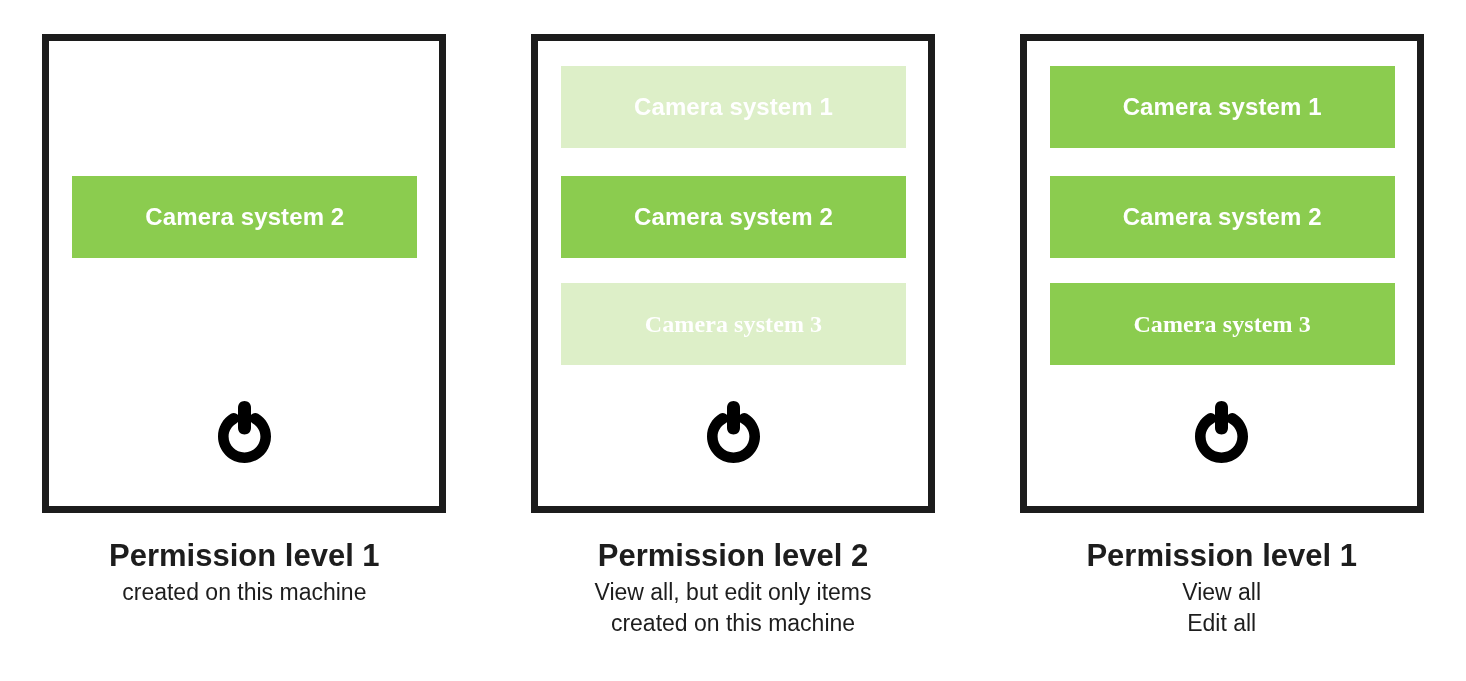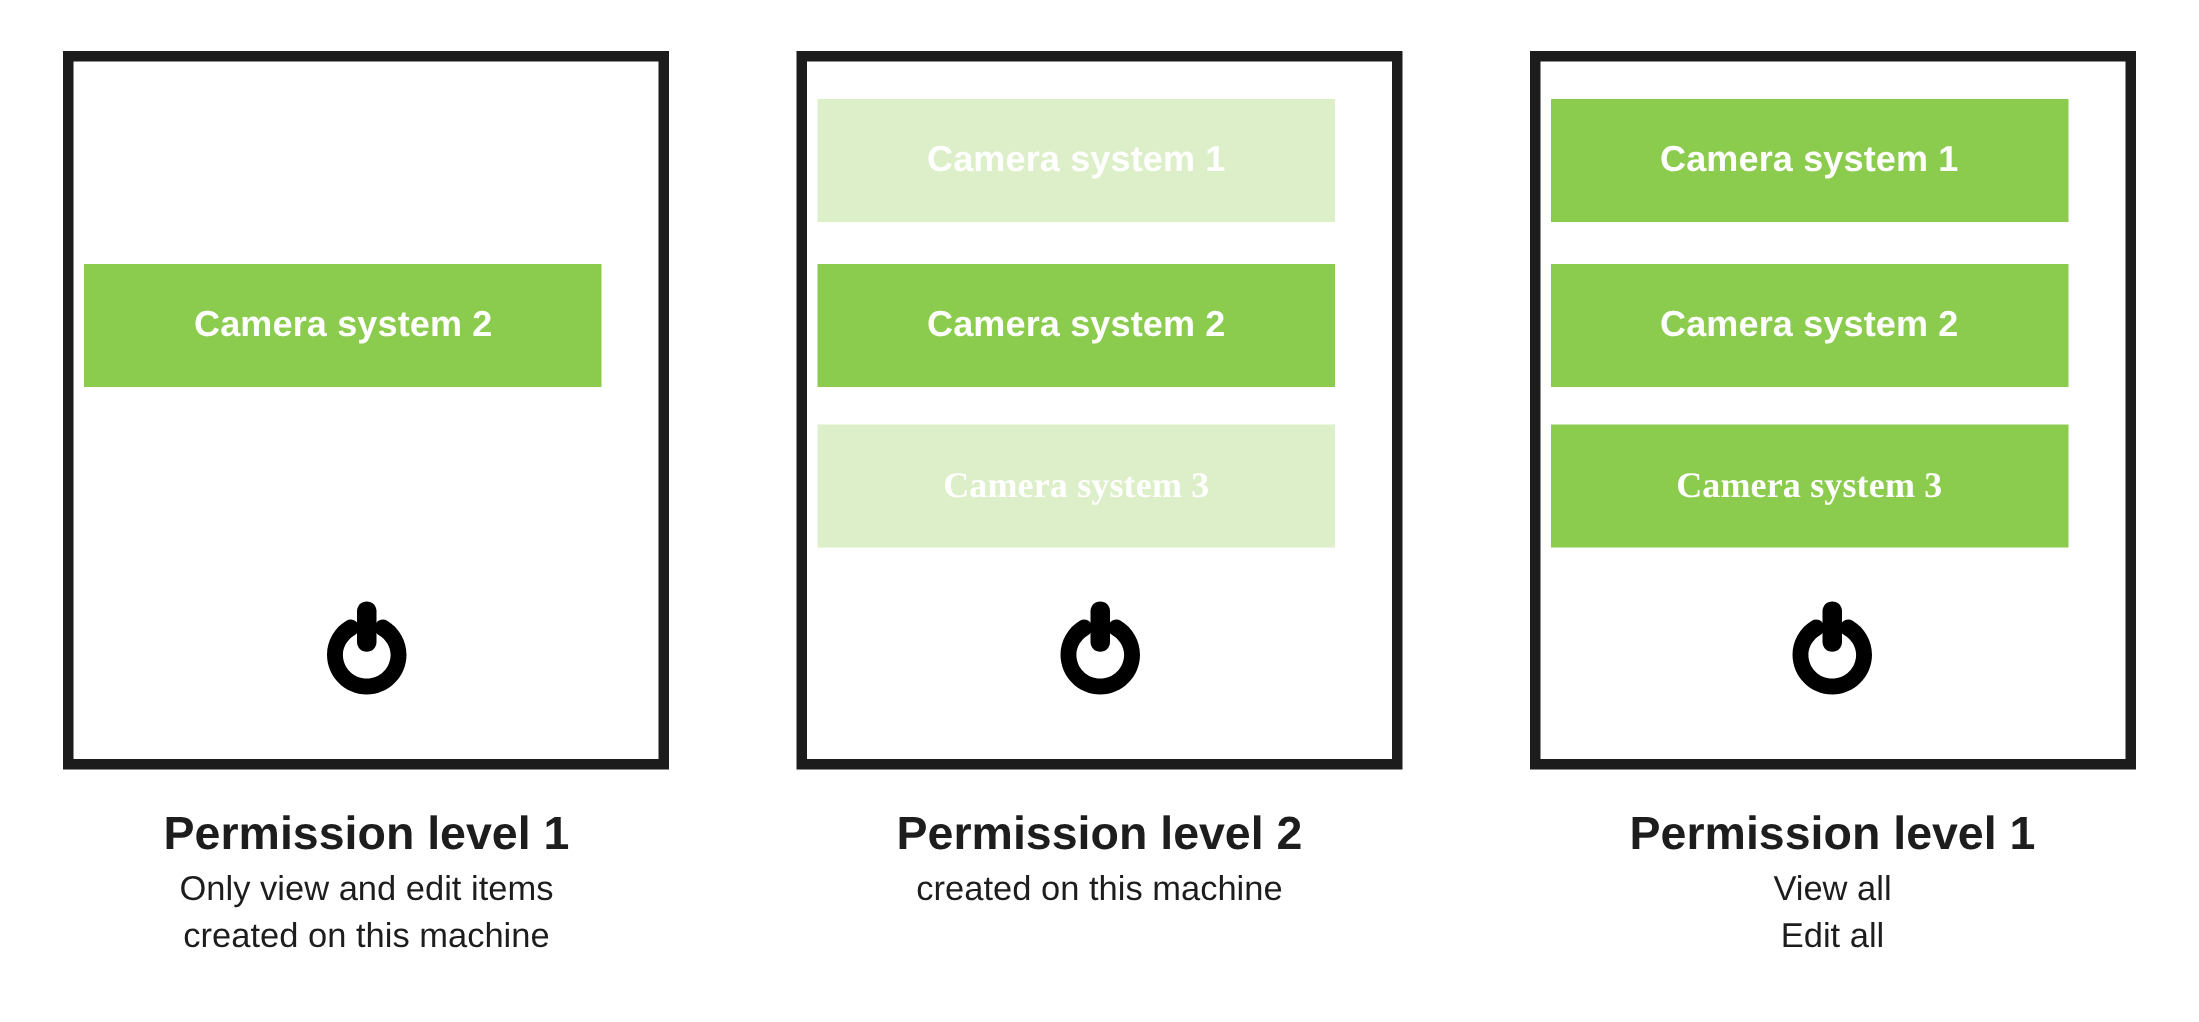--- a/index.html
+++ b/index.html
@@ -49,21 +49,21 @@
   }
 
   .slots {
     position: relative;
     width: 100%;
     height: 330px;
   }
 
   .slot {
     position: absolute;
-    left: 7px;
+    left: 23px;
     width: 345px;
     height: 82px;
     display: flex;
     align-items: center;
     justify-content: center;
   }
   .slot.s1 { top: 25px; }
   .slot.s2 { top: 135px; }
   .slot.s3 { top: 242px; font-family: Liberation Serif, serif; }
 
@@ -164,21 +164,20 @@
                    C17.6 27.3 14.6 32.2 14.6 37.5 C14.6 46.3 21.7 53.4 30.5 53.4
                    C39.3 53.4 46.4 46.3 46.4 37.5 C46.4 32.2 43.4 27.3 38.4 24.3
                    C35.8 22.7 34.9 19.3 36.5 16.7 C38.1 14.1 41.5 13.2 44.1 14.8
                    C52.1 19.6 57 28.1 57 37.5 C57 52.1 45.1 64 30.5 64 Z" fill="#000000"></path>
         </svg>
       </div>
     </div>
 
     <div class="caption">
       <div class="caption-title">Permission level 1</div>
-      <div class="caption-line">Only view and edit items</div>
       <div class="caption-line">created on this machine</div>
     </div>
   </div>
 
   <div class="column">
     <div class="panel">
       <div class="slots">
 
         <div class="slot s1">
           <div class="bar faded">
@@ -209,20 +208,21 @@
                    C17.6 27.3 14.6 32.2 14.6 37.5 C14.6 46.3 21.7 53.4 30.5 53.4
                    C39.3 53.4 46.4 46.3 46.4 37.5 C46.4 32.2 43.4 27.3 38.4 24.3
                    C35.8 22.7 34.9 19.3 36.5 16.7 C38.1 14.1 41.5 13.2 44.1 14.8
                    C52.1 19.6 57 28.1 57 37.5 C57 52.1 45.1 64 30.5 64 Z" fill="#000000"></path>
         </svg>
       </div>
     </div>
 
     <div class="caption">
       <div class="caption-title">Permission level 2</div>
+      <div class="caption-line">View all, but edit only items</div>
       <div class="caption-line">created on this machine</div>
     </div>
   </div>
 
   <div class="column">
     <div class="panel">
       <div class="slots">
 
         <div class="slot s1">
           <div class="bar full">

